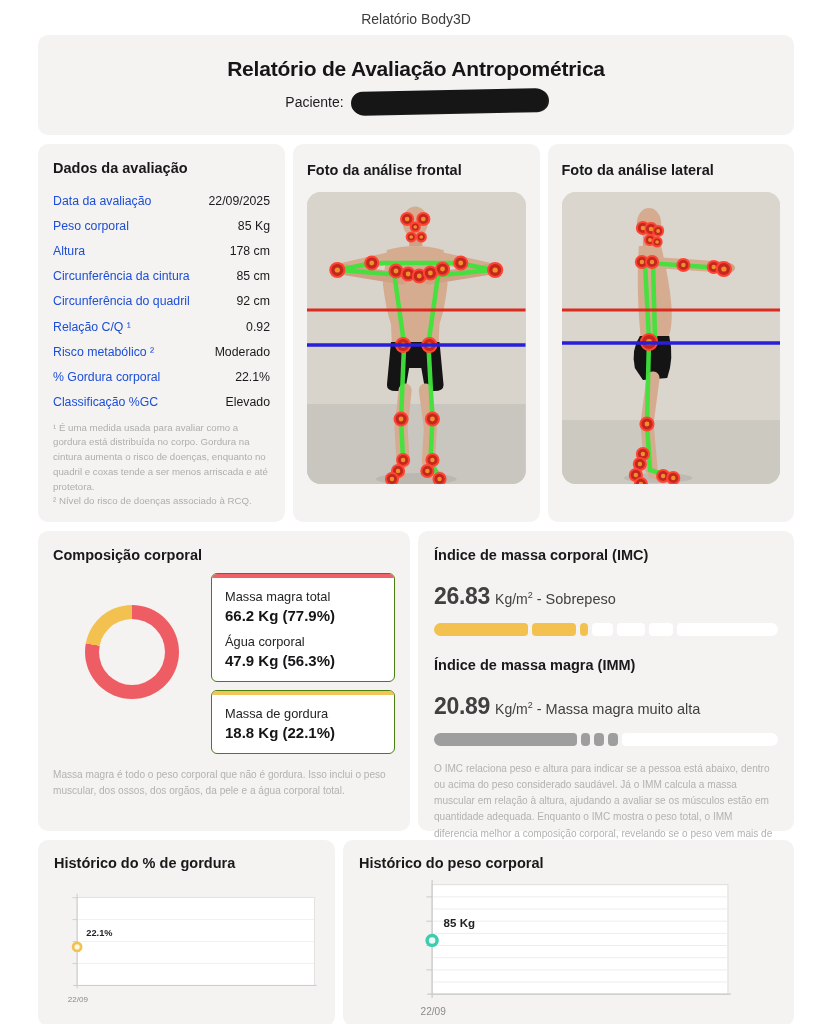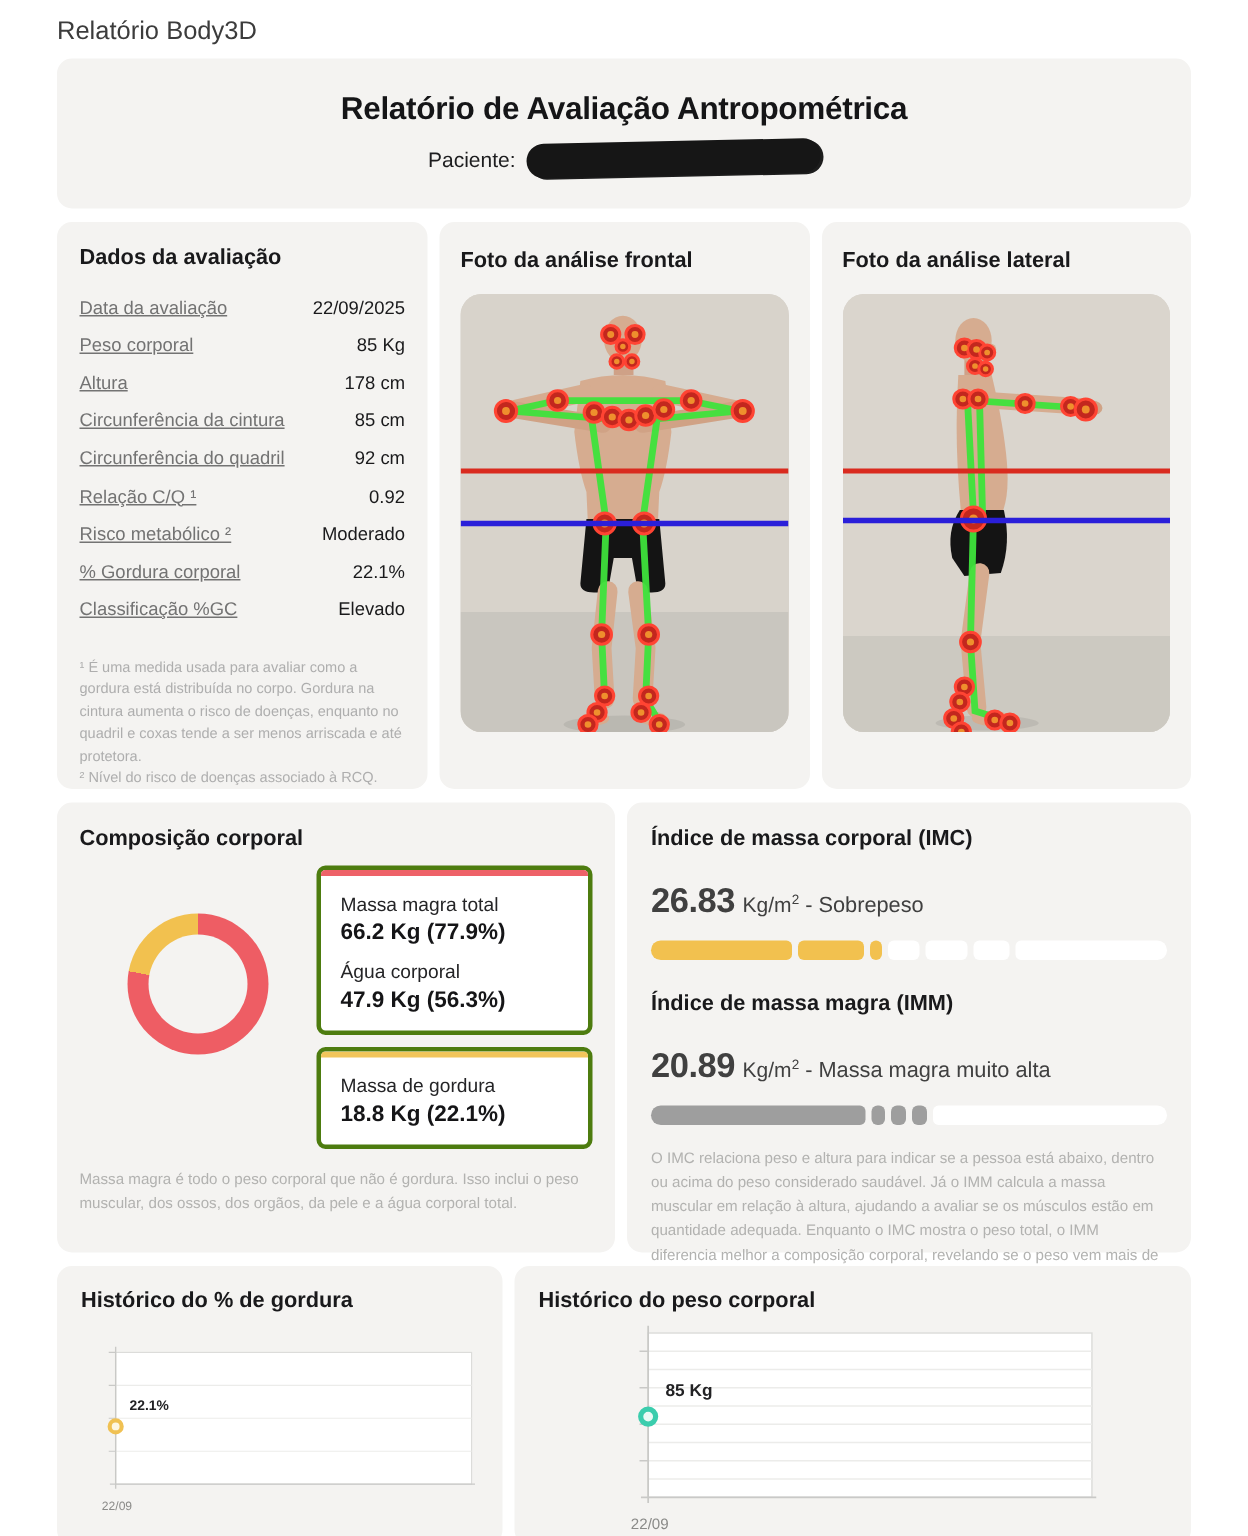--- a/index.html
+++ b/index.html
@@ -1,58 +1,58 @@
 <!DOCTYPE html>
 <html><head>
 <meta charset="utf-8">
 <style>
   * { box-sizing: border-box; margin: 0; padding: 0; }
   html,body { width: 832px; height: 1024px; background: #ffffff; overflow: hidden;
     font-family: "Liberation Sans", sans-serif; color: #1d1d1f; }
   .page { padding: 0 38px; }
 
-  .top-label { text-align: left; font-size: 17px; color: #3c3c3c; padding: 11px 0 8px; }
+  .top-label { text-align: center; font-size: 14px; color: #3c3c3c; padding: 11px 0 8px; }
 
   .card { background: #f4f3f1; border-radius: 10px; }
 
   
   .header-card { height: 100px; display: flex; flex-direction: column; align-items: center;
     justify-content: center; gap: 9px; }
   .header-title { font-size: 21px; font-weight: bold; letter-spacing: -0.2px; color: #151517; }
   .patient-row { display: flex; align-items: center; gap: 7px; font-size: 14px; font-weight: 500; }
   .redact { width: 196px; height: 23px; background: #161616; border-radius: 12px;
     transform: rotate(-1.2deg); box-shadow: 2px 1px 0 #1d1d1d; }
 
   .row { display: flex; gap: 8px; margin-top: 9px; }
 
   
   .eval-card { width: 247px; height: 378px; padding: 16px 15px; flex: none; }
   .card-title { font-size: 14.5px; font-weight: bold; color: #19191b; }
   .eval-rows { margin-top: 12px; }
   .eval-row { display: flex; justify-content: space-between; align-items: baseline;
     padding: 5.6px 0; font-size: 12.3px; }
-  .eval-label { color: #737373; text-decoration: underline; }
+  .eval-label { color: #1d4ed8; }
   .eval-value { font-weight: 500; color: #1a1a1c; white-space: nowrap; }
-  .eval-note { margin-top: 20px; font-size: 9.7px; color: #aeaeae; line-height: 1.52; }
+  .eval-note { margin-top: 6px; font-size: 9.7px; color: #aeaeae; line-height: 1.52; }
 
   
   .photo-card { flex: 1; height: 378px; padding: 18px 14px 14px; }
   .photo-frame { margin-top: 14px; height: 292px; border-radius: 14px; overflow: hidden;
     background: #d8d3cb; }
   .photo-frame svg { display: block; width: 100%; height: 100%; }
 
   
   .comp-card { width: 372px; height: 300px; padding: 16px 15px; flex: none; }
   .comp-body { display: flex; margin-top: 8px; }
   .donut-wrap { width: 158px; display: flex; justify-content: center; padding-top: 34px; }
   .donut { width: 94px; height: 94px; border-radius: 50%; position: relative; }
   .donut::after { content: ""; position: absolute; inset: 14px; border-radius: 50%;
     background: #f4f3f1; }
   .comp-cards { flex: 1; display: flex; flex-direction: column; gap: 8px; margin-top: 2px; }
-  .mini-card { background: #ffffff; border: 3px solid #4d7c0f; border-radius: 6px;
+  .mini-card { background: #ffffff; border: 1px solid #4d7c0f; border-radius: 6px;
     padding: 11px 13px 12px; position: relative; overflow: hidden; }
   .mini-card::before { content: ""; position: absolute; top: 0; left: 0; right: 0; height: 4px; }
   .mini-card.accent-red::before { background: #ee6168; }
   .mini-card.accent-yellow::before { background: #f2c55b; }
   .mini-label { font-size: 12.8px; color: #242426; margin-top: 4px; }
   .mini-value { font-size: 15px; font-weight: bold; margin-top: 3px; color: #151517; }
   .mini-label + .mini-value + .mini-label { margin-top: 10px; }
   .comp-note { margin-top: 13px; font-size: 10.1px; color: #b2b2b0; line-height: 1.6; }
 
   

